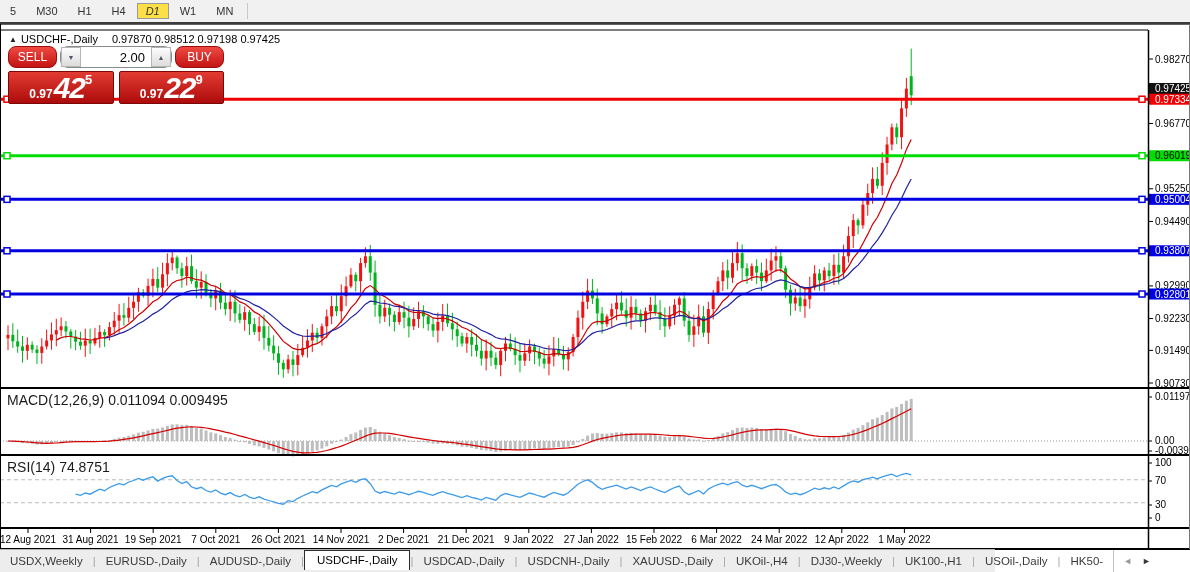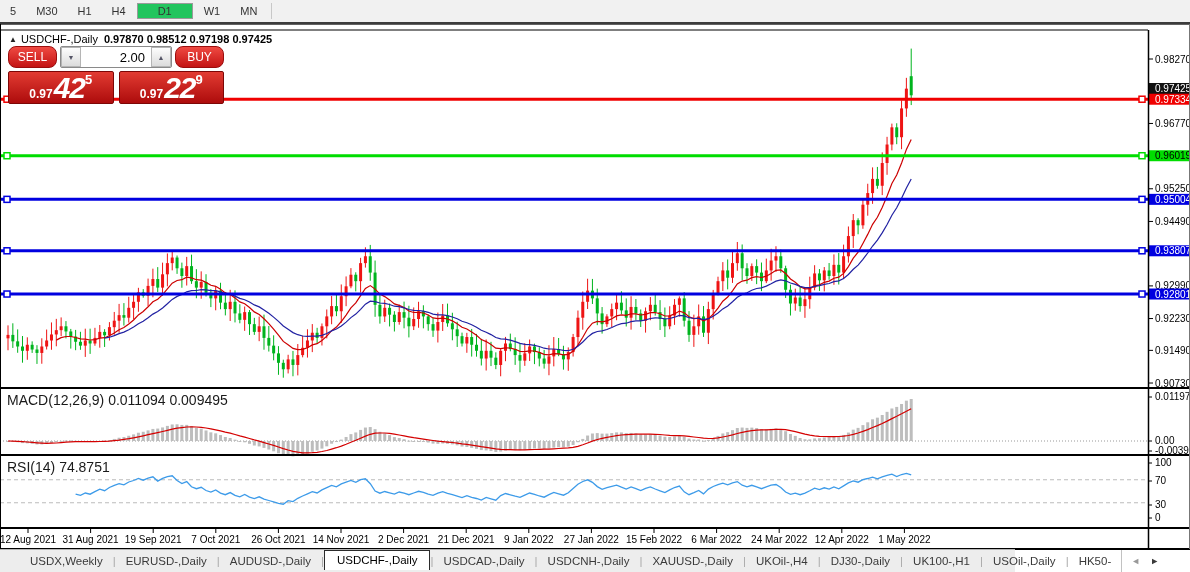--- a/index.html
+++ b/index.html
@@ -2,54 +2,54 @@
 <html><head>
 <meta charset="utf-8">
 <style>
   html,body{margin:0;padding:0;background:#fff;}
   body{width:1190px;height:572px;position:relative;overflow:hidden;
        font-family:"Liberation Sans",sans-serif;-webkit-font-smoothing:antialiased;}
   
   .tf-bar{position:absolute;top:0;left:0;width:1190px;height:22px;background:#f1f1f1;
           border-bottom:2px solid #3c3c3c;display:flex;align-items:center;z-index:5;}
   .tf-item{font-size:11px;color:#333;padding:2px 9px;margin:0 1px;cursor:default;}
-  .tf-item.active{background:#22c55e;border:1px solid #9a9a9a;padding:1px 20px;}
+  .tf-item.active{background:#fde047;border:1px solid #9a9a9a;padding:1px 8px;font-style:italic;}
   .tf-divider{width:1px;height:16px;background:#c8c8c8;margin:0 4px;}
   
   #chart-svg{position:absolute;top:0;left:0;z-index:1;}
   .chart-title{position:absolute;top:33px;left:9px;z-index:6;font-size:11px;color:#000;
                white-space:nowrap;}
   .chart-title .tri{font-size:8px;position:relative;top:-1px;margin-right:4px;color:#222;}
-  .chart-title .ohlc{margin-left:6px;font-weight:bold;}
+  .chart-title .ohlc{margin-left:14px;}
   
   .trade-panel{position:absolute;top:46px;left:8px;z-index:6;width:216px;}
   .trade-row1{display:flex;align-items:stretch;height:22px;}
   .btn-red{background:linear-gradient(#ef4a42,#c41414);border:1px solid #9b0d0d;border-radius:8px;
            color:#fff;font-size:12px;display:flex;align-items:center;justify-content:center;
            width:50px;cursor:pointer;}
-  .spinner{display:flex;margin:0 3px;border:1px solid #8a8a8a;background:#fff;border-radius:2px;}
+  .spinner{display:flex;margin:0 3px;border:1px solid #8a8a8a;background:#fff;border-radius:8px;}
   .spin-btn{width:18px;background:linear-gradient(#fdfdfd,#dcdcdc);border:1px solid #b5b5b5;
             display:flex;align-items:center;justify-content:center;font-size:7px;color:#556;
             cursor:pointer;}
   .spin-val{width:64px;display:flex;align-items:center;justify-content:flex-end;
             padding-right:6px;font-size:13px;color:#000;background:#fff;}
   .trade-row2{display:flex;margin-top:3px;height:33px;}
   .price-box{flex:1;background:linear-gradient(#e23b32,#ad0c0c);border:1px solid #7d0606;
              border-radius:2px;color:#fff;display:flex;align-items:flex-end;justify-content:center;
              padding-bottom:2px;cursor:pointer;}
   .price-box + .price-box{margin-left:5px;}
   .pb-prefix{font-size:12px;font-weight:bold;line-height:14px;margin-right:1px;}
   .pb-big{font-size:30px;font-weight:bold;line-height:27px;letter-spacing:-1px;font-style:italic;}
   .pb-sup{font-size:13px;font-weight:bold;line-height:12px;align-self:flex-start;margin-top:2px;}
   
   .ind-label{position:absolute;z-index:6;font-size:14px;color:#1a1a1a;left:7px;white-space:nowrap;}
   
   .tabs-bar{position:absolute;left:0;bottom:0;width:995px;height:22px;background:#ededed;
             display:flex;align-items:center;z-index:5;font-size:11.5px;color:#3a3a3a;
-            border-top:1px solid #b5b5b5;padding-left:20px;}
+            border-top:1px solid #b5b5b5;}
   .tab{padding:3px 10px;white-space:nowrap;cursor:pointer;}
   .tab.active{background:#fff;border:1px solid #2b2b2b;border-bottom:none;color:#000;
               padding:3px 12px 4px;margin-top:-2px;}
   .tab-sep{color:#a9a9a9;}
   .tab-arrows{margin-left:auto;display:flex;align-items:center;border-left:1px solid #c2c2c2;
               padding:0 4px;height:100%;}
   .tab-arrow{font-size:9px;padding:0 5px;cursor:pointer;}
   .tab-arrow.dim{color:#999;}
 </style>
 </head>
@@ -793,21 +793,21 @@
     <div class="tab active">USDCHF-,Daily</div>
     <span class="tab-sep">|</span>
     <div class="tab">USDCAD-,Daily</div>
     <span class="tab-sep">|</span>
     <div class="tab">USDCNH-,Daily</div>
     <span class="tab-sep">|</span>
     <div class="tab">XAUUSD-,Daily</div>
     <span class="tab-sep">|</span>
     <div class="tab">UKOil-,H4</div>
     <span class="tab-sep">|</span>
-    <div class="tab">DJ30-,Daily</div>
+    <div class="tab">DJ30-,Weekly</div>
     <span class="tab-sep">|</span>
     <div class="tab">UK100-,H1</div>
     <span class="tab-sep">|</span>
     <div class="tab">USOil-,Daily</div>
     <span class="tab-sep">|</span>
     <div class="tab">HK50-</div>
     <div class="tab-arrows">
       <span class="tab-arrow dim">◄</span>
       <span class="tab-arrow">►</span>
     </div>

